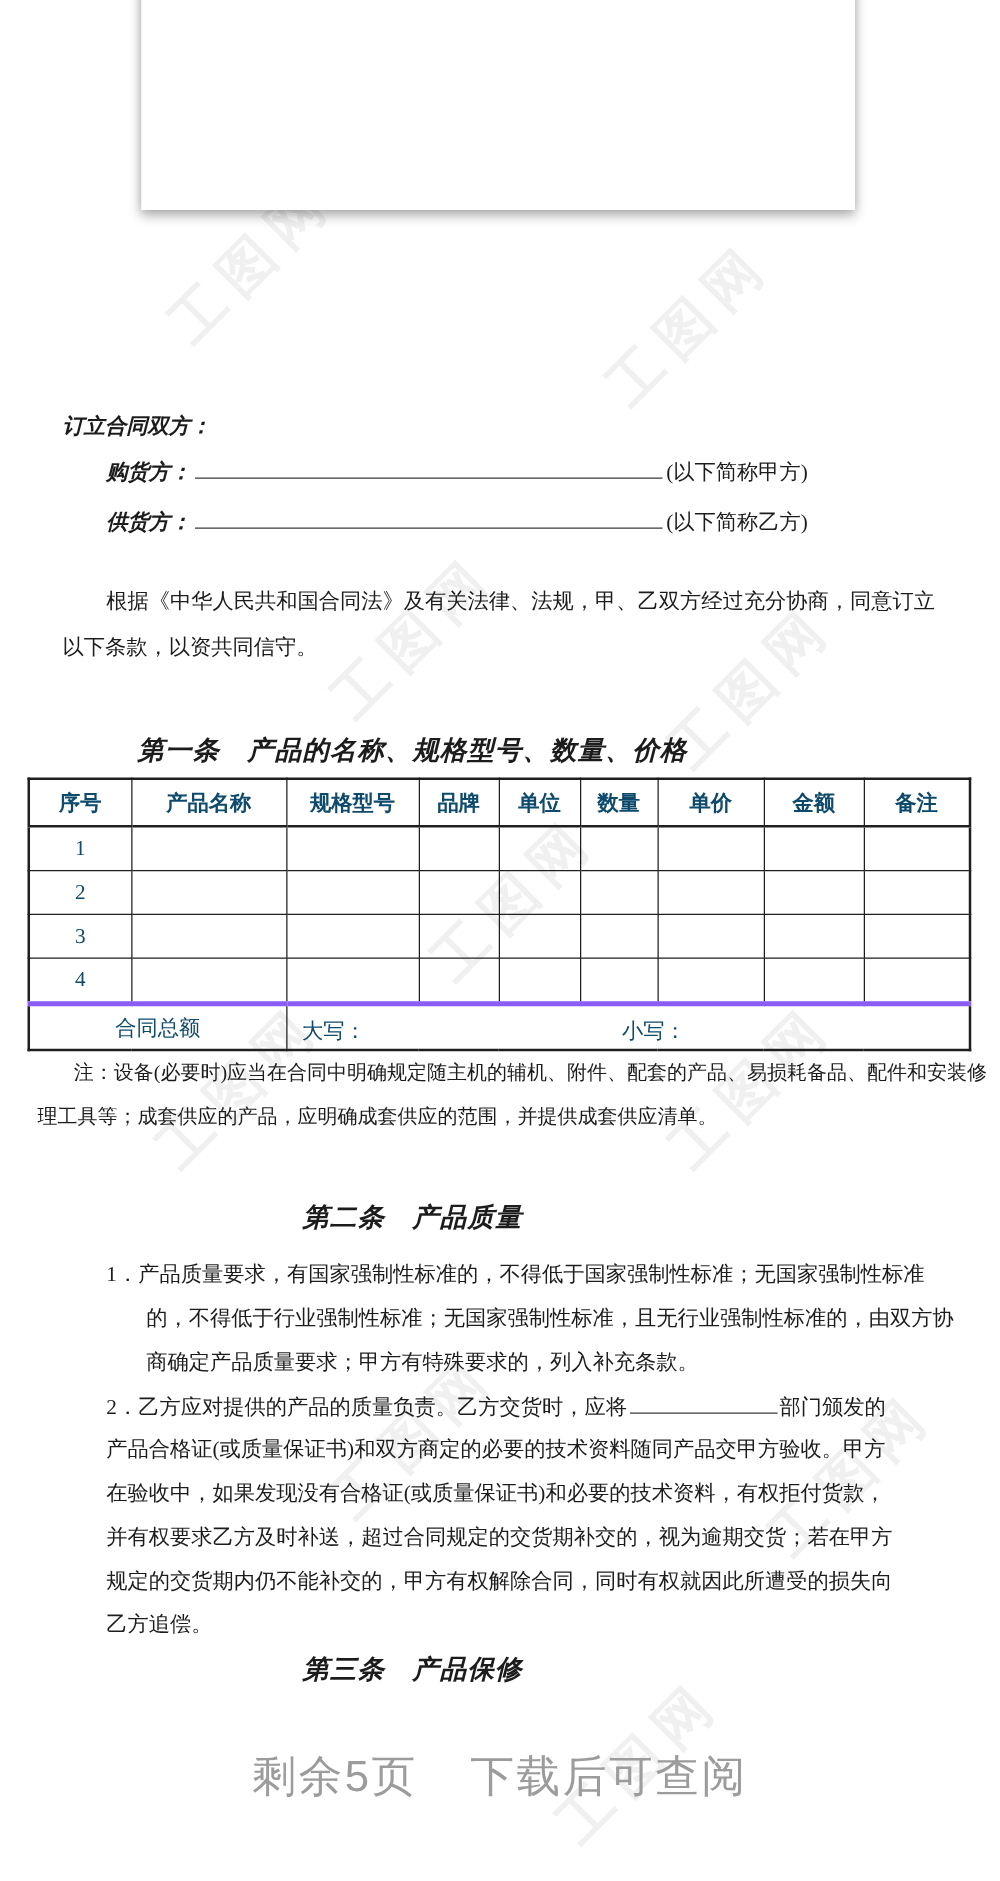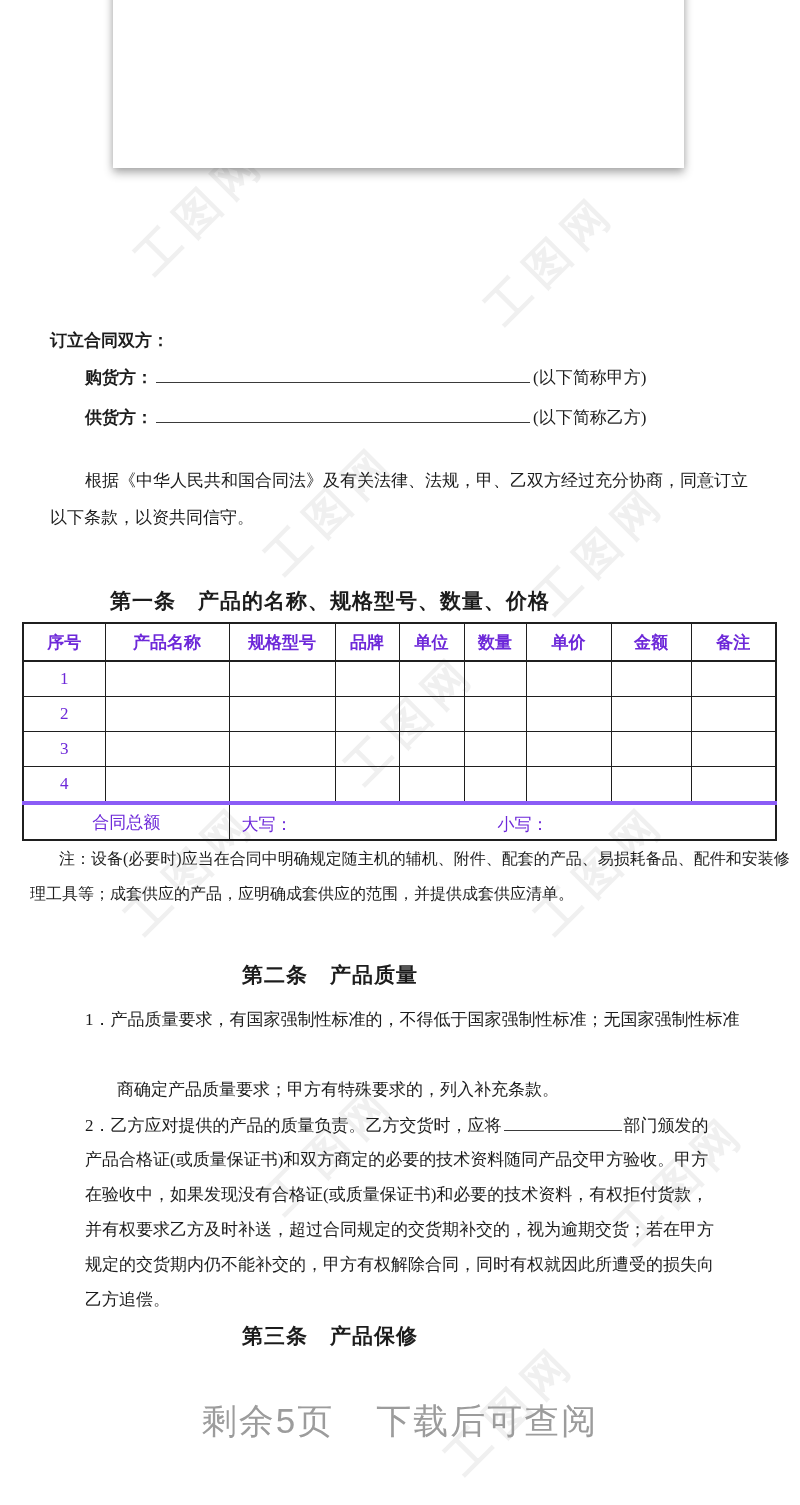--- a/index.html
+++ b/index.html
@@ -1,21 +1,21 @@
 <!DOCTYPE html>
 <html><head>
 <meta charset="utf-8">
 <style>
   html,body{margin:0;padding:0;}
   body{
     width:800px;height:1505px;position:relative;overflow:hidden;
     background:#ffffff;color:#1c1c1c;
     font-family:"Liberation Serif","DejaVu Serif",serif;
   }
-  .hei{font-family:"Liberation Sans","DejaVu Sans",sans-serif;font-weight:bold;}
+  .hei{font-family:"Liberation Sans","DejaVu Sans",sans-serif;font-weight:bold;font-style:italic;}
   .abs{position:absolute;white-space:nowrap;font-size:17px;line-height:20px;}
   .center{left:0;width:660px;text-align:center;}
 
   
   .prev-card{
     position:absolute;left:113px;top:-62px;width:571px;height:230px;
     background:#ffffff;
     box-shadow:0 5px 9px rgba(0,0,0,.30),0 0 7px rgba(0,0,0,.13);
   }
 
@@ -34,21 +34,21 @@
   }
   .blank-party{width:374px;margin-left:3px;margin-right:3px;}
   .blank-short{width:118px;margin-left:2px;margin-right:2px;}
 
   .heading{font-size:21px;letter-spacing:1px;}
 
   
   .tbl-wrap{position:absolute;left:22px;top:622px;width:753px;}
   table.products{
     border-collapse:collapse;table-layout:fixed;width:753px;
-    font-size:17px;color:#6d28d9;
+    font-size:17px;color:#0c4a6e;
   }
   table.products td,table.products th{
     border:1px solid #1f1f1f;padding:0;text-align:center;overflow:hidden;
   }
   table.products{border:2px solid #1f1f1f;}
   tr.hdr th{height:36px;font-size:17px;font-family:"Liberation Sans","DejaVu Sans",sans-serif;font-weight:bold;border-bottom:2px solid #1f1f1f;}
   tr.data td{height:34px;font-family:"Liberation Serif","DejaVu Serif",serif;}
   tr.foot td{height:34px;border-top:4px solid #8b5cf6;}
   td.total-cell{text-align:right;padding-right:10px;}
   td.amount-cell{position:relative;text-align:left;}
@@ -179,20 +179,21 @@
     </tbody>
       </table>
   </div>
 
   <div class="abs note" style="left:59px;top:849px;">注：设备(必要时)应当在合同中明确规定随主机的辅机、附件、配套的产品、易损耗备品、配件和安装修</div>
   <div class="abs note" style="left:30px;top:884px;">理工具等；成套供应的产品，应明确成套供应的范围，并提供成套供应清单。</div>
 
   <div class="abs center hei heading" style="top:965px;">第二条　产品质量</div>
 
   <div class="abs" style="left:85px;top:1010px;">1．产品质量要求，有国家强制性标准的，不得低于国家强制性标准；无国家强制性标准</div>
+  <div class="abs" style="left:117px;top:1045px;">的，不得低于行业强制性标准；无国家强制性标准，且无行业强制性标准的，由双方协</div>
   <div class="abs" style="left:117px;top:1080px;">商确定产品质量要求；甲方有特殊要求的，列入补充条款。</div>
 
   <div class="abs" style="left:85px;top:1115px;">
     <span>2．乙方应对提供的产品的质量负责。乙方交货时，应将</span><span class="blank blank-short"></span><span>部门颁发的</span>
   </div>
   <div class="abs" style="left:85px;top:1150px;">产品合格证(或质量保证书)和双方商定的必要的技术资料随同产品交甲方验收。甲方</div>
   <div class="abs" style="left:85px;top:1185px;">在验收中，如果发现没有合格证(或质量保证书)和必要的技术资料，有权拒付货款，</div>
   <div class="abs" style="left:85px;top:1255px;">规定的交货期内仍不能补交的，甲方有权解除合同，同时有权就因此所遭受的损失向</div>
   <div class="abs" style="left:85px;top:1220px;">并有权要求乙方及时补送，超过合同规定的交货期补交的，视为逾期交货；若在甲方</div>
   <div class="abs" style="left:85px;top:1290px;">乙方追偿。</div>

